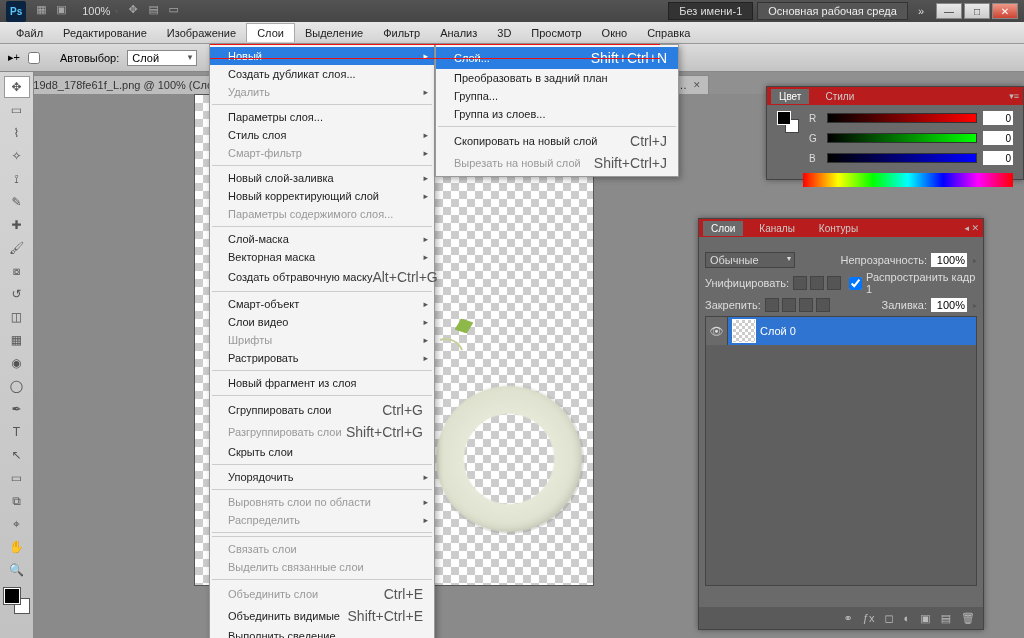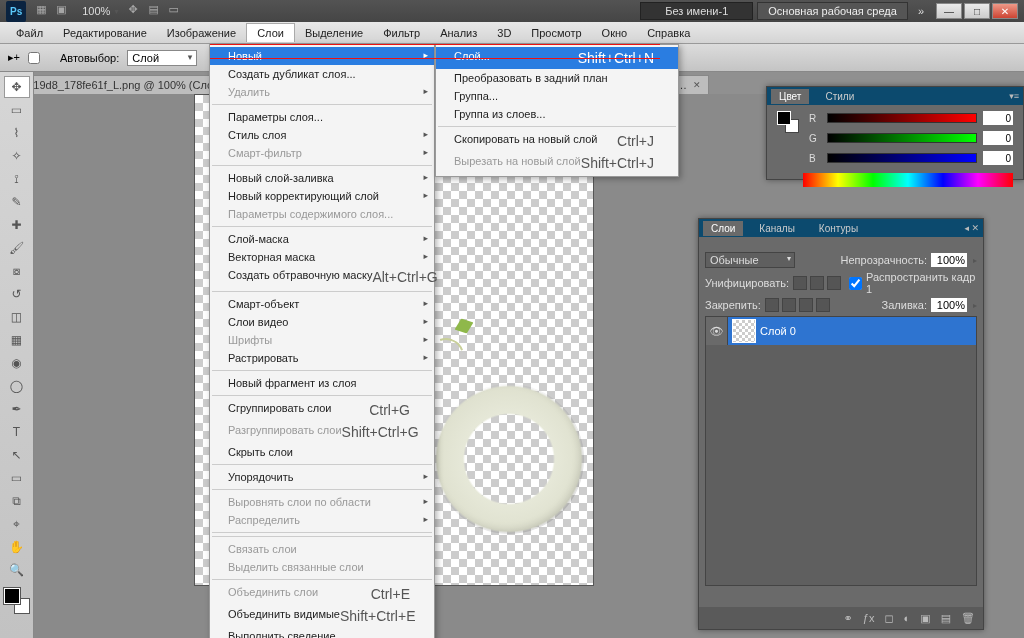--- a/index.html
+++ b/index.html
@@ -2,21 +2,21 @@
 <html><head>
 <meta charset="utf-8">
 <style>
 *{box-sizing:border-box;margin:0;padding:0;font-family:Tahoma,Arial,sans-serif;font-size:11px;user-select:none}
 body{background:#888;width:1024px;height:638px;overflow:hidden;position:relative}
 .titlebar{height:22px;background:linear-gradient(#535353,#454545);display:flex;align-items:center;padding:0 6px;color:#ccc}
 .titlebar .ps{background:#0a2340;color:#5ac8fa;font-weight:bold;padding:5px 4px;font-size:10px;border-radius:2px;margin-right:8px}
 .titlebar .tb-ico{width:16px;height:16px;margin:0 2px;opacity:.7}
 .titlebar .zoom{margin:0 8px;color:#ddd;display:flex;align-items:center;gap:2px}
 .titlebar .spacer{flex:1}
-.titlebar .doc-pill{background:#333;border:1px solid #222;padding:2px 24px;color:#ddd;margin-right:4px}
+.titlebar .doc-pill{background:#333;border:1px solid #222;padding:2px 10px;color:#ddd;margin-right:4px}
 .titlebar .ws-pill{background:#555;border:1px solid #333;padding:2px 10px;color:#eee;margin-right:4px}
 .titlebar .chev{color:#ddd;margin:0 6px}
 .titlebar .winbtns{display:flex;gap:2px;margin-left:6px}
 .titlebar .winbtn{width:26px;height:16px;background:linear-gradient(#eaeaea,#ccc);border:1px solid #888;display:flex;align-items:center;justify-content:center;font-size:10px;color:#333}
 .titlebar .winbtn.close{background:linear-gradient(#e98,#c43);color:#fff}
 .menubar{height:22px;background:linear-gradient(#e8e8e8,#d4d4d4);border-bottom:1px solid #999;display:flex;align-items:center;padding:0 6px}
 .menubar .mitem{padding:3px 10px;color:#222}
 .menubar .mitem.open{background:#fff;border:1px solid #aaa;border-bottom:none}
 .optbar{height:28px;background:linear-gradient(#dcdcdc,#c4c4c4);border-bottom:1px solid #888;display:flex;align-items:center;padding:0 8px;gap:8px}
 .optbar .combo{background:#fff;border:1px solid #888;padding:1px 18px 1px 4px;position:relative;min-width:70px}
@@ -34,32 +34,32 @@
 .swatch{margin-top:6px;position:relative;width:26px;height:26px}
 .swatch .fg{position:absolute;top:0;left:0;width:16px;height:16px;background:#000;border:1px solid #fff;outline:1px solid #555}
 .swatch .bg{position:absolute;bottom:0;right:0;width:16px;height:16px;background:#fff;border:1px solid #555}
 .canvas{position:absolute;top:0;left:160px;width:400px;height:492px;background-image:repeating-conic-gradient(#ccc 0 25%,#fff 0 50%);background-size:16px 16px;border:1px solid #555}
 .leaf{position:absolute;top:224px;left:420px;width:20px;height:16px;background:#8fb84a;transform:rotate(-20deg);clip-path:polygon(50% 0,100% 50%,50% 100%,0 50%)}
 .stem{position:absolute;top:244px;left:394px;width:36px;height:36px;border:2px solid #c9d09a;border-color:#c9d09a transparent transparent transparent;border-radius:50%;transform:rotate(25deg)}
 .donut{position:absolute;top:290px;left:400px;width:150px;height:150px;border-radius:50%;background:radial-gradient(circle,transparent 44px,#e6e8d8 46px,#dfe1cf 72px,transparent 74px);box-shadow:inset -3px -3px 8px rgba(0,0,0,.15)}
 .dropdown{position:absolute;background:#f4f4f4;border:1px solid #999;box-shadow:2px 2px 6px rgba(0,0,0,.3);padding:2px 0}
 .dd-main{top:44px;left:209px;width:226px}
 .dd-sub{top:44px;left:435px;width:244px}
-.dd-row{padding:3px 24px 3px 18px;color:#222;display:flex;justify-content:space-between;align-items:flex-start;position:relative;white-space:nowrap}
+.dd-row{padding:3px 11px 3px 18px;color:#222;display:flex;justify-content:space-between;align-items:center;position:relative;white-space:nowrap}
 .dd-row.dis{color:#999}
 .dd-row.hl{background:#2a7de1;color:#fff}
 .dd-row .sc{color:#555;font-size:14px}
 .dd-row.hl .sc{color:#fff}
 .dd-row.arrow::after{content:"▸";position:absolute;right:6px;font-size:9px;color:#555}
 .dd-row.hl.arrow::after{color:#fff}
 .dd-sep{height:1px;background:#ccc;margin:3px 2px}
 .redline{position:absolute;left:210px;top:58px;width:450px;height:1px;background:#e11}
 .redline.top{top:44px}
 .panel{position:absolute;background:#6a6a6a;border:1px solid #444;box-shadow:0 0 6px rgba(0,0,0,.4);color:#ddd}
-.panel-hdr{background:#0c4a6e;display:flex;align-items:center;padding:0 4px;height:18px;gap:8px}
+.panel-hdr{background:#b91c1c;display:flex;align-items:center;padding:0 4px;height:18px;gap:8px}
 .panel-hdr .ptab{padding:2px 8px;color:#ccc;font-size:10px}
 .panel-hdr .ptab.act{background:#6a6a6a;color:#fff}
 .panel-hdr .pclose{margin-left:auto;font-size:9px;color:#bbb}
 .color-panel{top:86px;right:0;width:258px;height:94px}
 .color-body{padding:6px 10px;display:flex;gap:10px}
 .color-sliders{flex:1;display:flex;flex-direction:column;gap:6px}
 .srow{display:flex;align-items:center;gap:6px}
 .srow .lab{width:12px;color:#ddd;font-size:10px}
 .srow .track{flex:1;height:10px;border:1px solid #333}
 .srow .val{width:30px;height:14px;background:#fff;color:#000;font-size:10px;display:flex;align-items:center;justify-content:flex-end;padding-right:2px}

